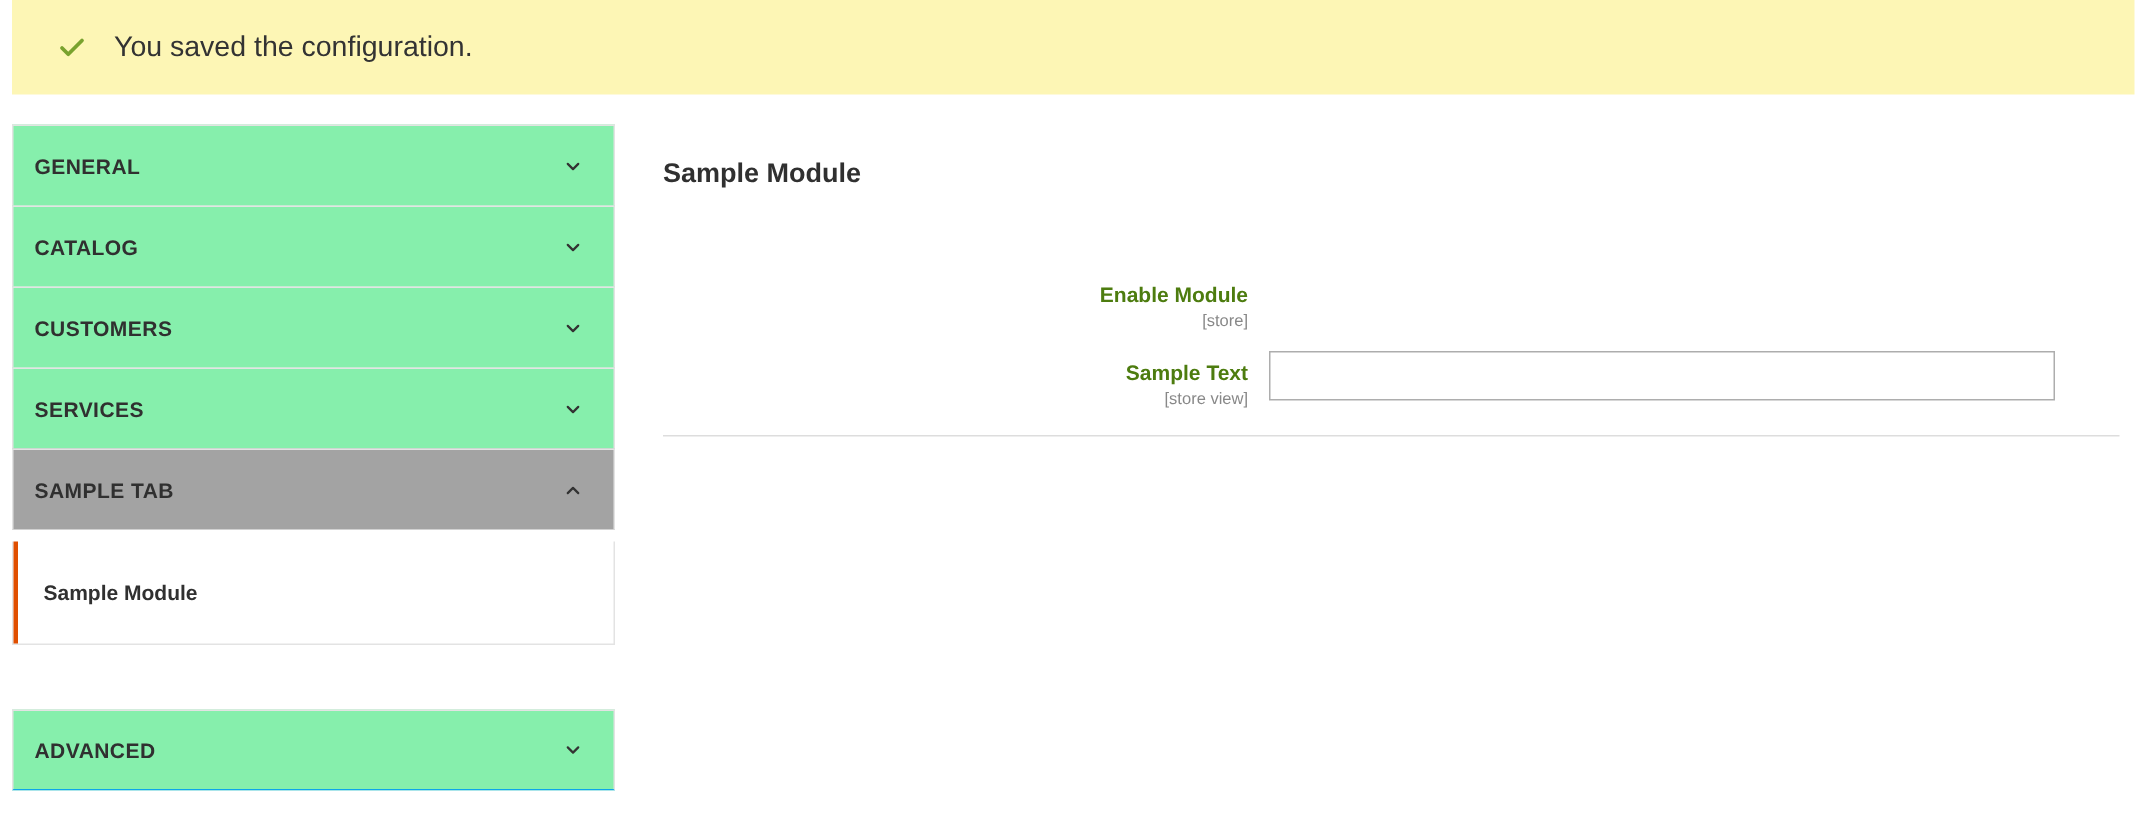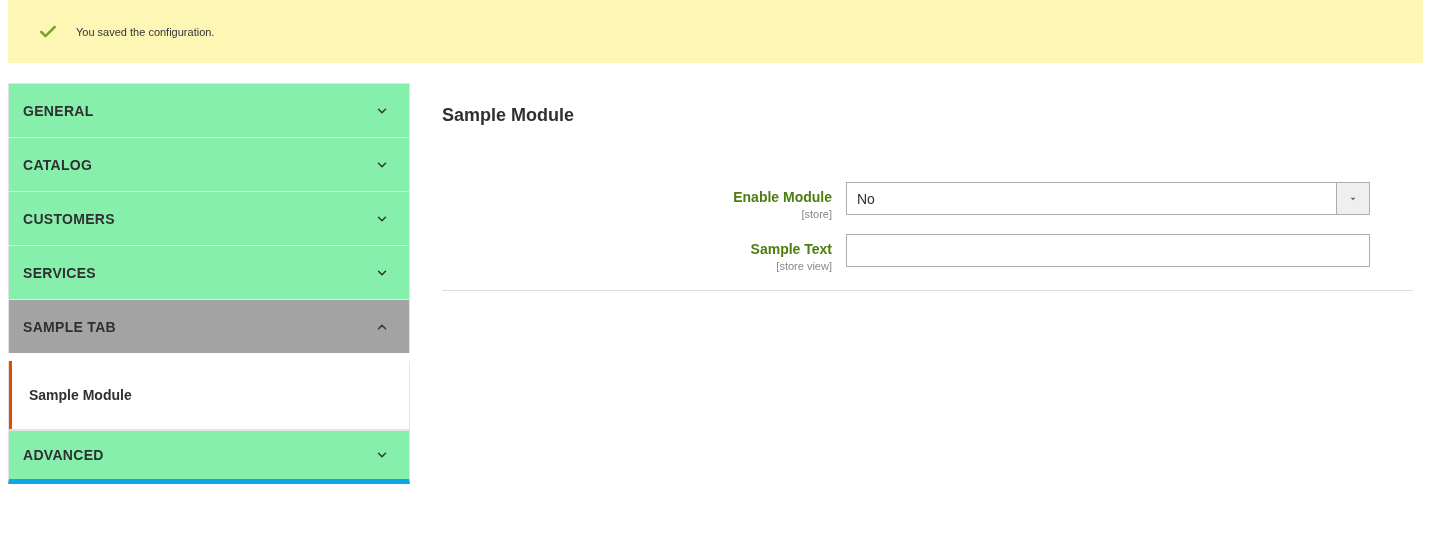--- a/index.html
+++ b/index.html
@@ -12,21 +12,21 @@
     width: 1431px;
   }
   .message-success {
     background: #fdf6b5;
     color: #333;
     padding: 0 20px;
     margin: 0 8px 20px 8px;
     display: flex;
     align-items: center;
     height: 63px;
-    font-size: 11px;
+    font-size: 19px;
   }
   .message-success .check-icon {
     color: #79a22e;
     margin-right: 18px;
     margin-left: 10px;
     font-size: 18px;
     font-weight: bold;
   }
   .message-success .check-icon svg {
     display: block;
@@ -229,51 +229,41 @@
             <path d="M6 15 L12 9 L18 15" stroke="#333" stroke-width="2.5" fill="none" stroke-linecap="round" stroke-linejoin="round"></path>
           </svg>
       </span>
     </div>
     <div class="sidebar-subitems">
       <div class="sidebar-subitem active">
         <span>Sample Module</span>
       </div>
     </div>
 
-    <div class="sidebar-section" style="border-bottom:5px solid #0ea5e9;">
+    <div class="sidebar-section" style="border-bottom:1px solid #0ea5e9;margin-top:43px;">
       <span class="label">ADVANCED</span>
       <span class="chevron">
         <svg width="14" height="14" viewBox="0 0 24 24">
             <path d="M6 9 L12 15 L18 9" stroke="#333" stroke-width="2.5" fill="none" stroke-linecap="round" stroke-linejoin="round"></path>
           </svg>
       </span>
     </div>
 
   </div>
 
   <div class="main">
     <div class="section-title">Sample Module</div>
 
     <div style="height:38px;"></div>
 
     <div class="form-row">
       <div class="form-label-col">
         <span class="form-label">Enable Module</span>
         <span class="form-scope">[store]</span>
       </div>
-      <div class="form-field-col">
-        <div class="select-wrap">
-          <div class="select-value">No</div>
-          <div class="select-button">
-            <svg width="10" height="10" viewBox="0 0 24 24">
-                <path d="M6 9 L12 15 L18 9" fill="#666"></path>
-              </svg>
-          </div>
-        </div>
-      </div>
     </div>
 
     <div class="form-row">
       <div class="form-label-col">
         <span class="form-label">Sample Text</span>
         <span class="form-scope">[store view]</span>
       </div>
       <div class="form-field-col">
         <input type="text" class="text-input" value="" style="">
       </div>

